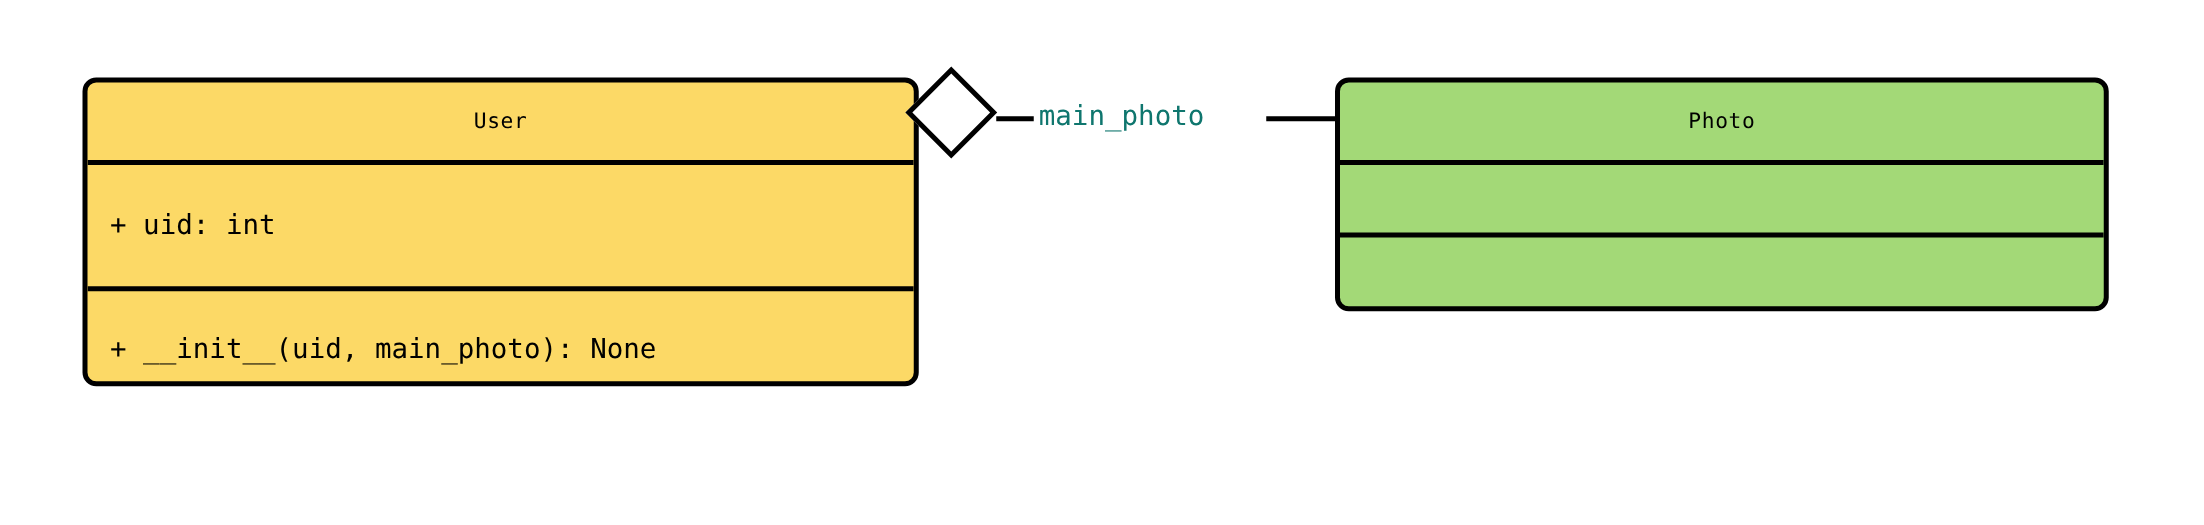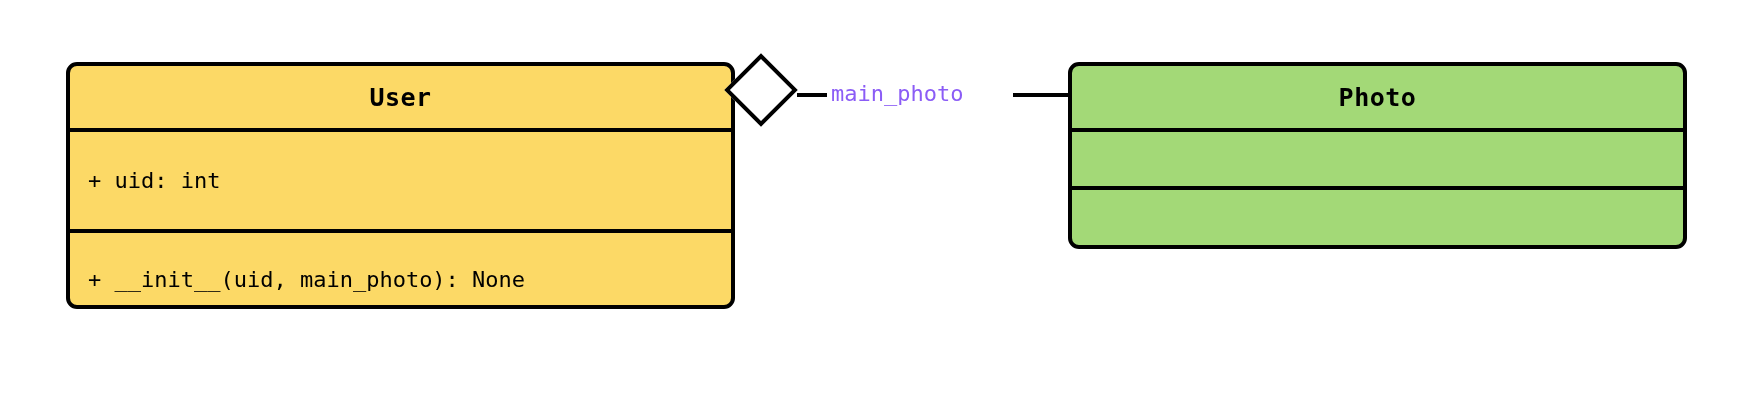--- a/index.html
+++ b/index.html
@@ -34,22 +34,22 @@
   }
   .uml-class .compartment + .compartment {
     border-top: 4px solid #000000;
   }
   .compartment.title {
     display: flex;
     align-items: center;
     justify-content: center;
   }
   .class-title {
-    font-weight: bold;
-    font-size: 25px;
+    font-weight: normal;
+    font-size: 17px;
     color: #000000;
     letter-spacing: 0.5px;
     white-space: pre;
   }
   .compartment.members {
     display: flex;
     flex-direction: column;
     justify-content: center;
     padding: 0 18px;
   }
@@ -113,21 +113,21 @@
     border: 4px solid #000000;
     transform: rotate(45deg);
     box-sizing: content-box;
   }
   #edge-label {
     position: absolute;
     left: 827px;
     top: 80px;
     font-size: 22px;
     line-height: 28px;
-    color: #8b5cf6;
+    color: #0f766e;
     background: #ffffff;
     padding: 0 4px;
     white-space: pre;
   }
 </style>
 </head>
 <body>
 
 <div id="canvas">
 

